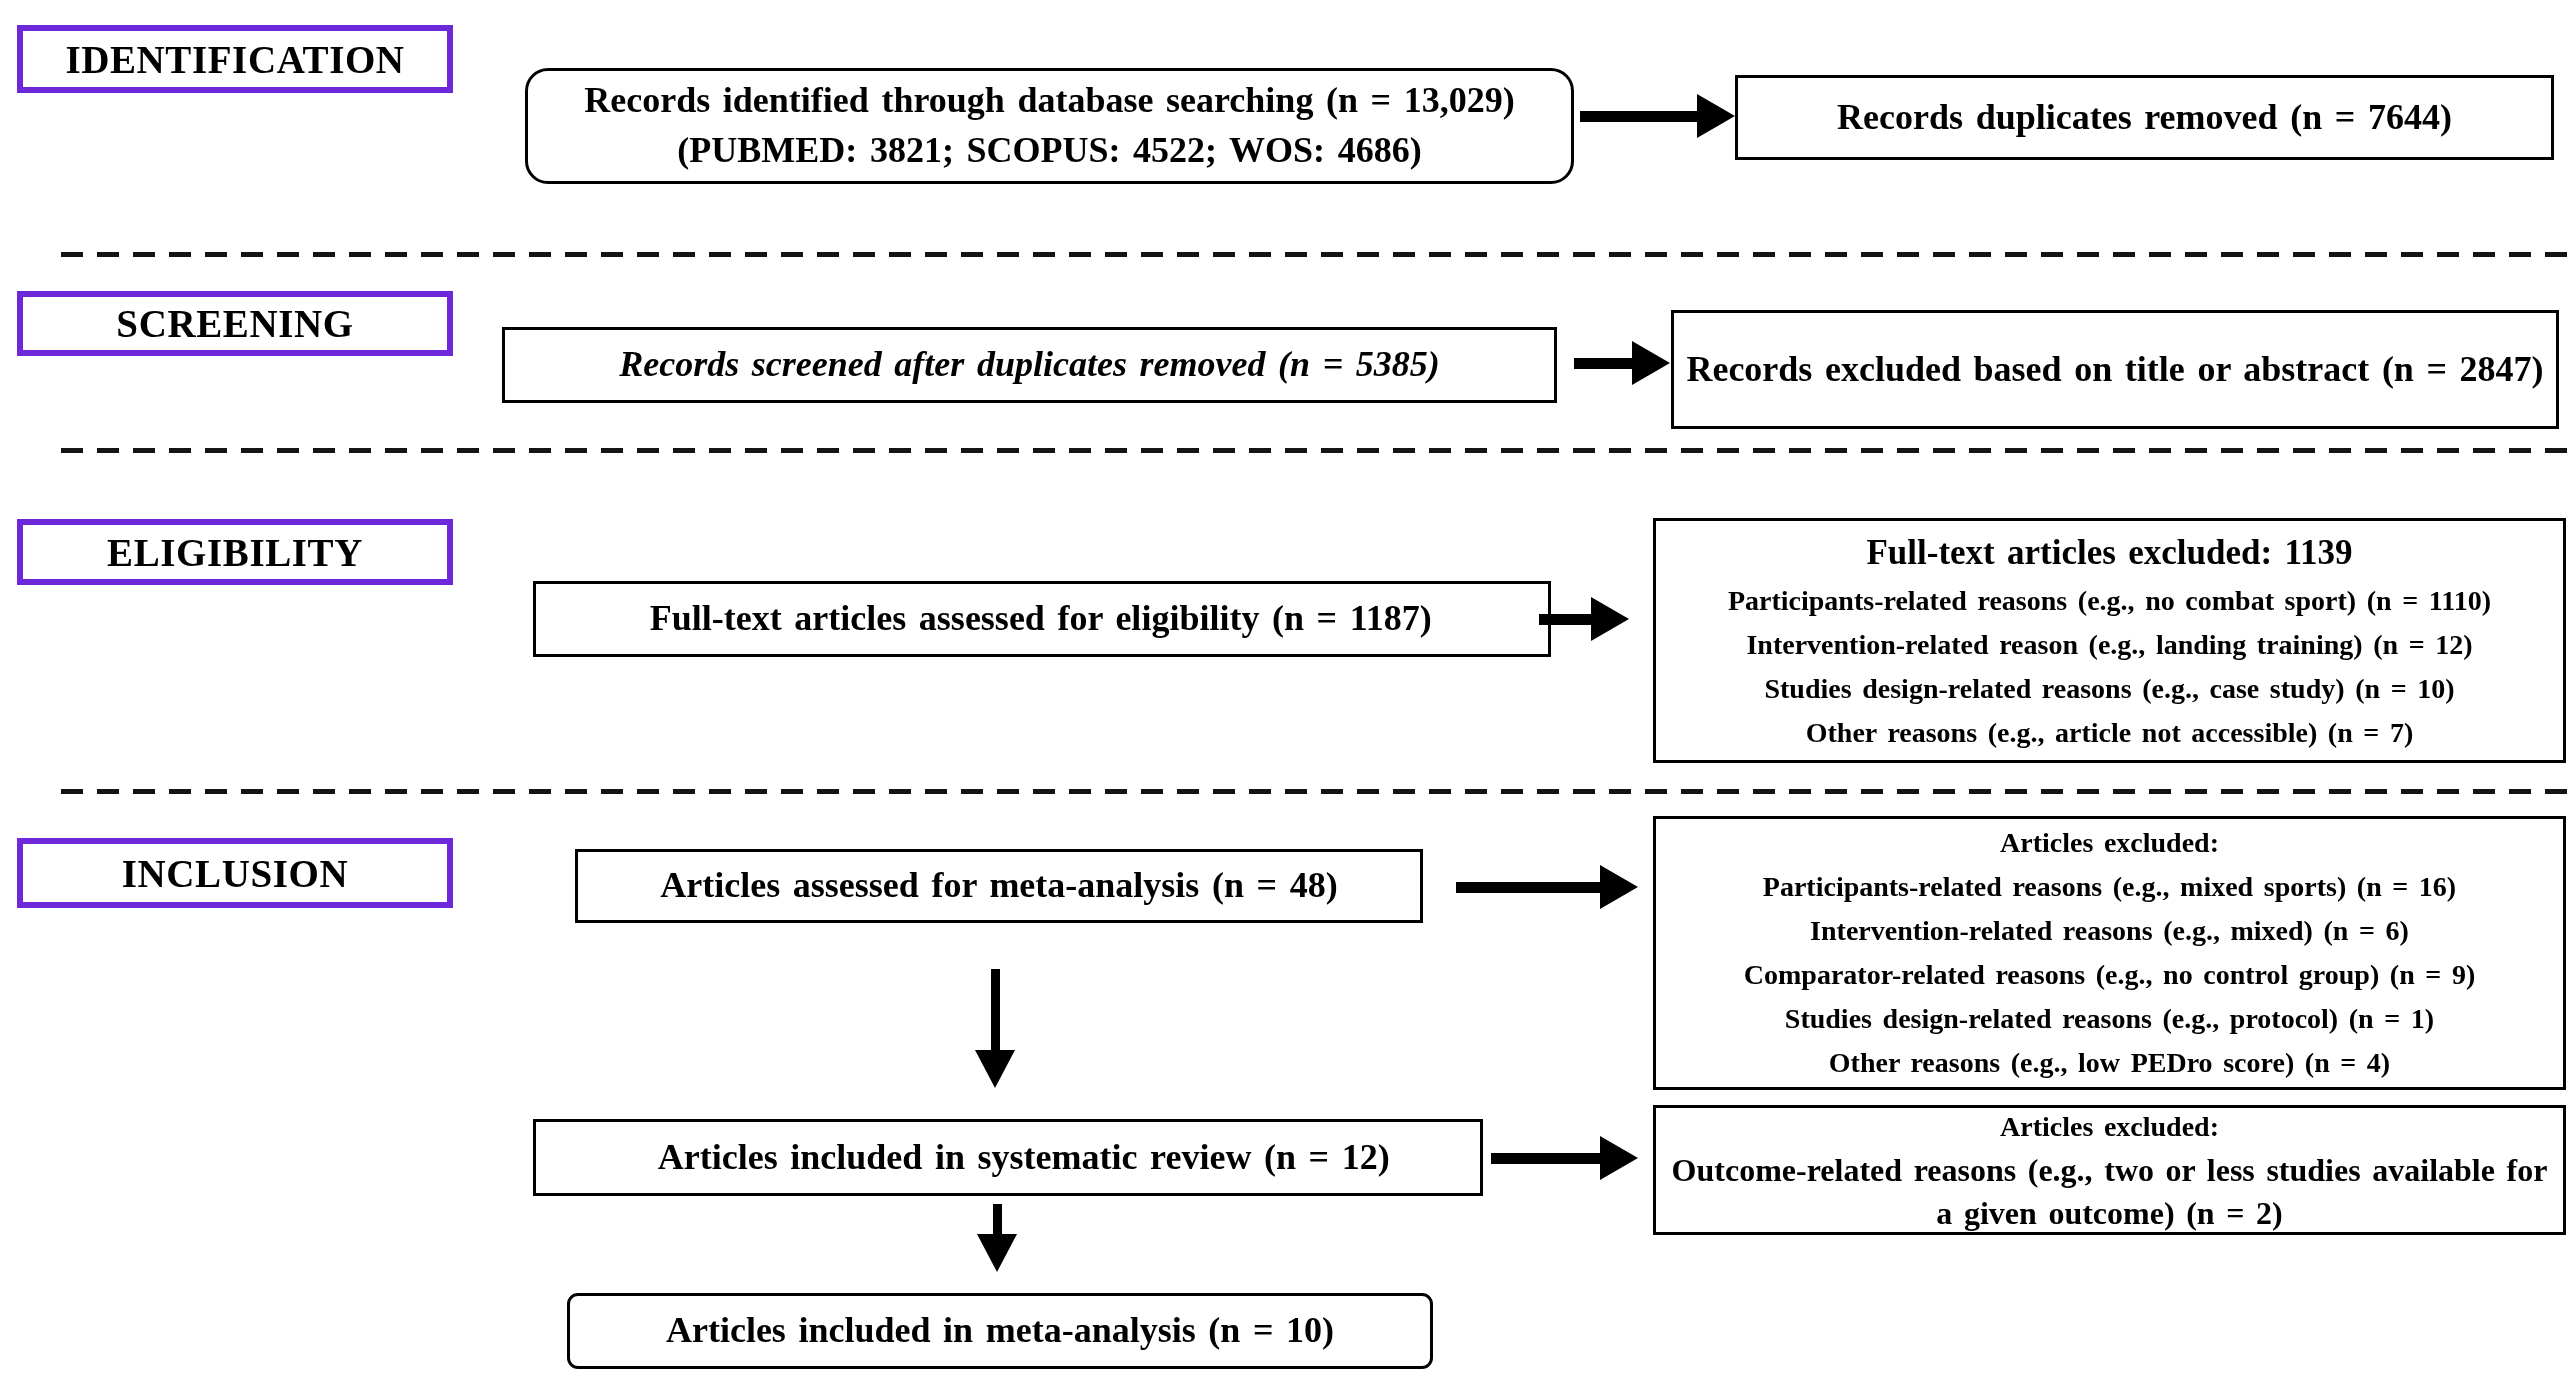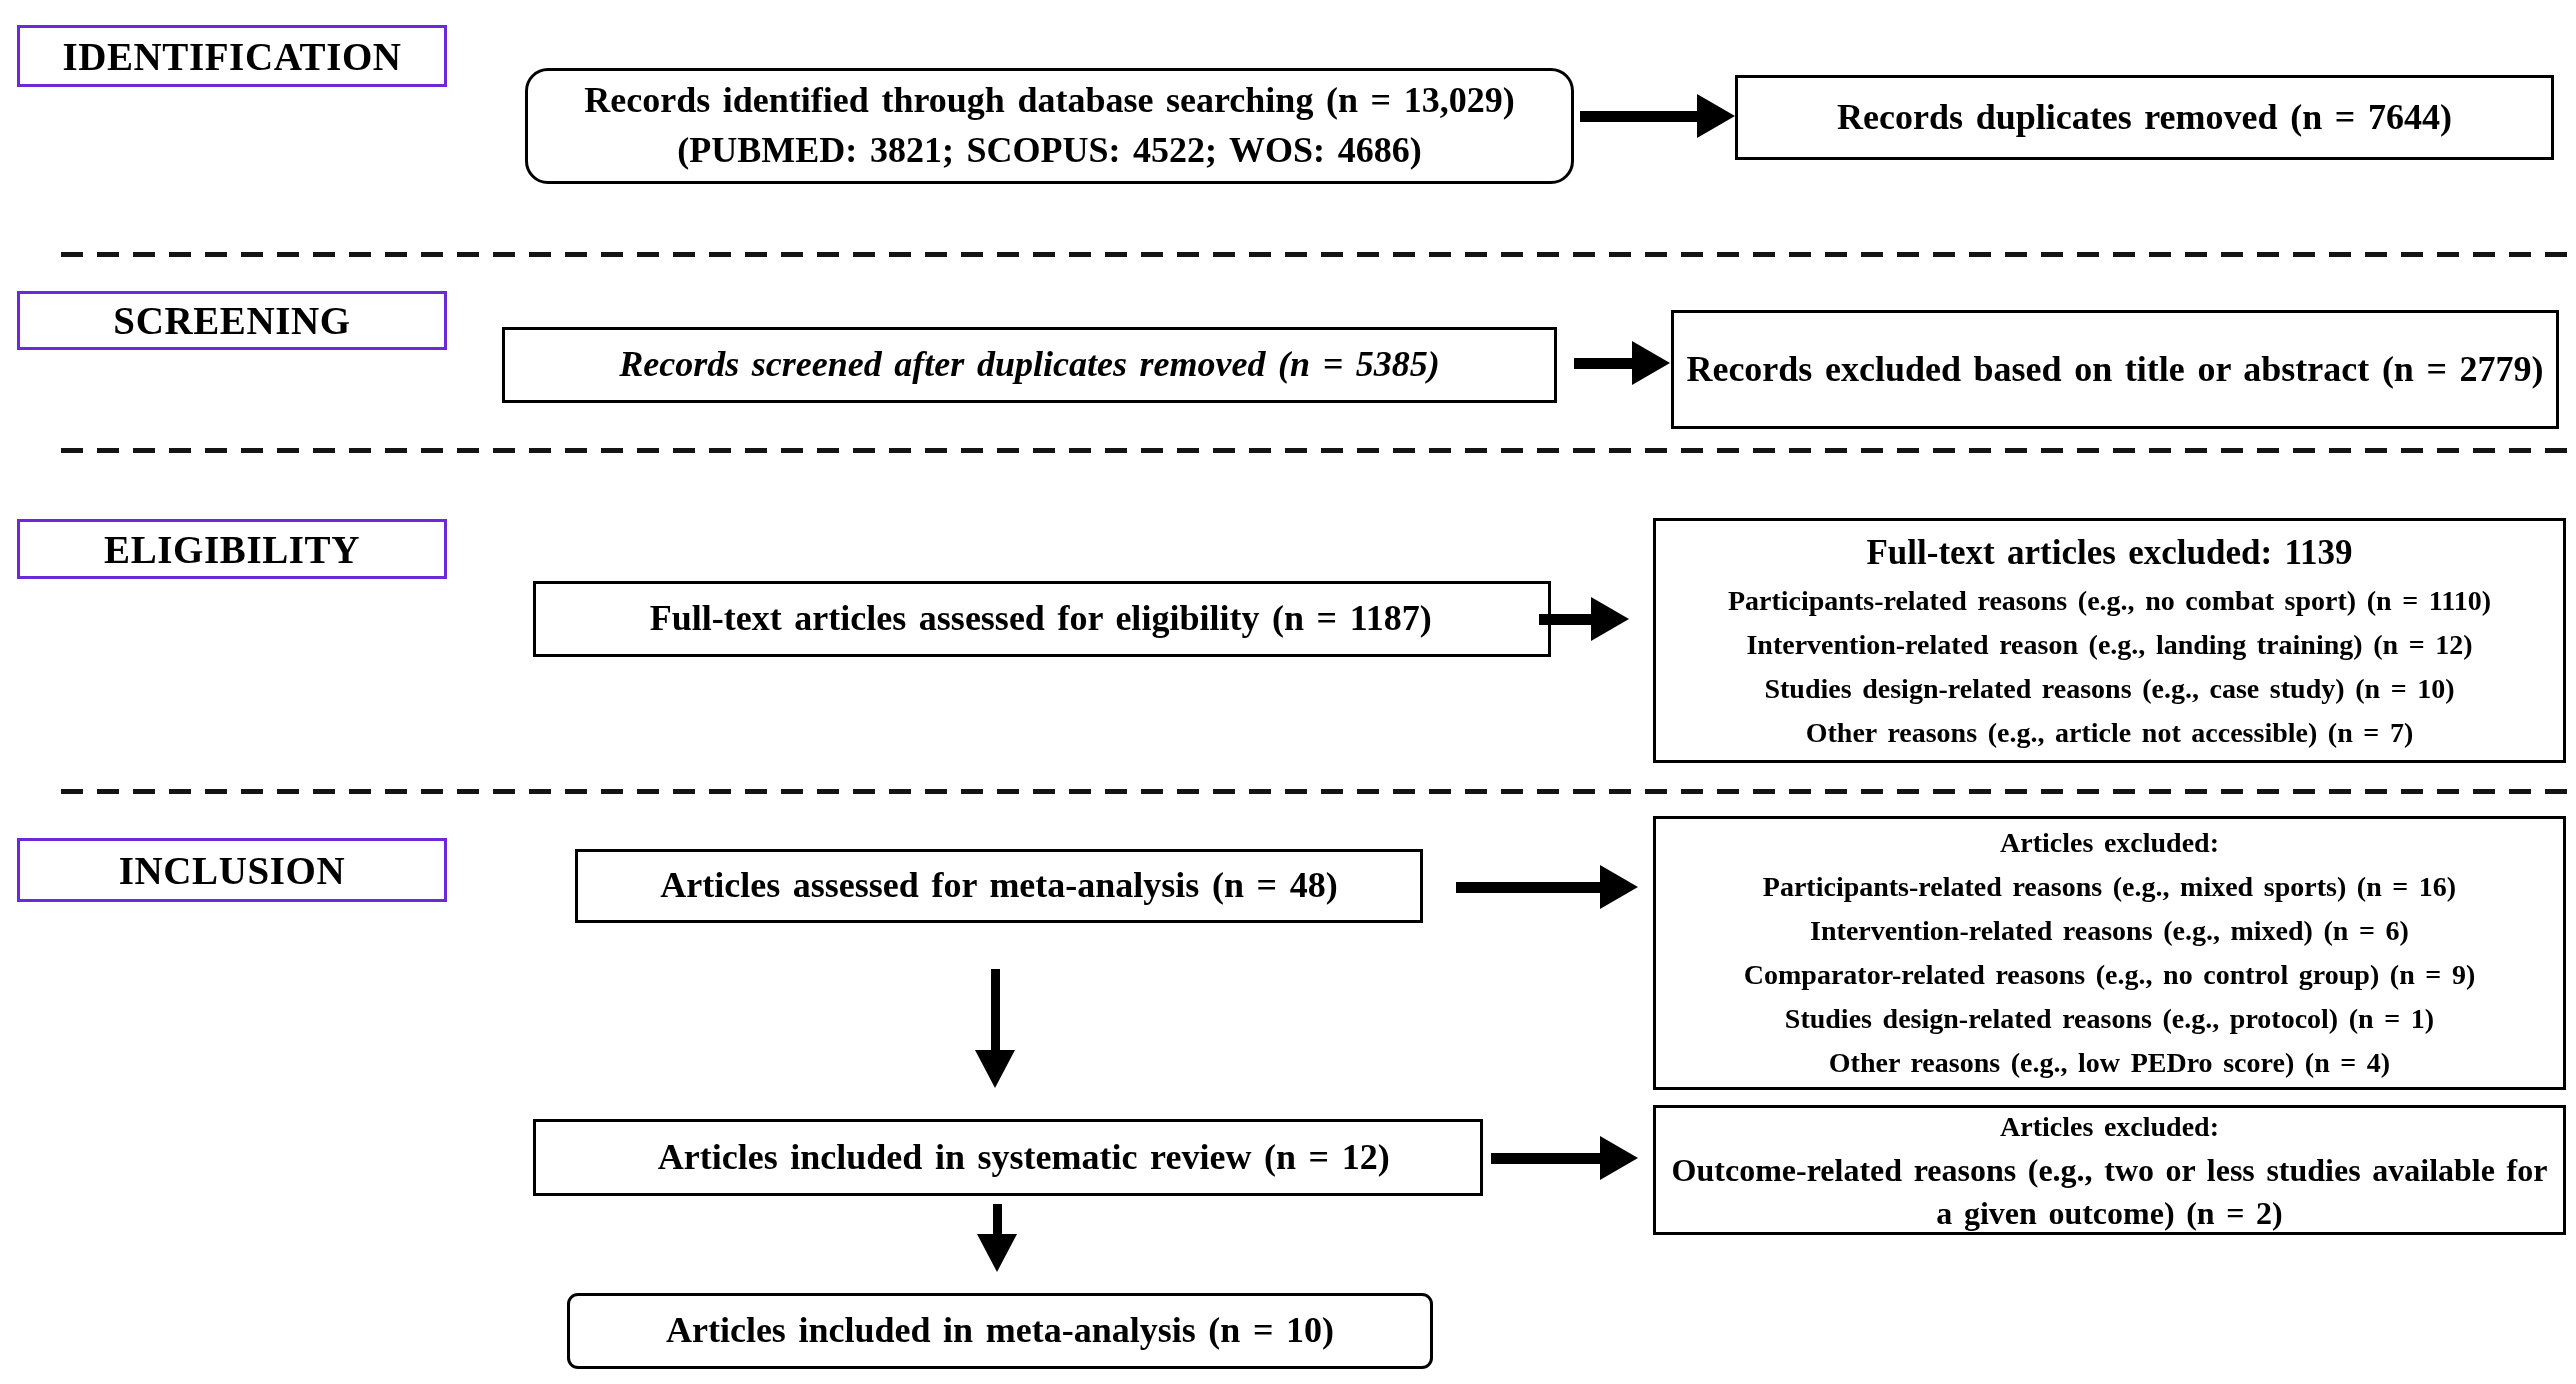--- a/index.html
+++ b/index.html
@@ -12,21 +12,21 @@
     width: 2576px;
     height: 1385px;
     background: #ffffff;
     color: #000000;
     font-family: "Liberation Serif", "DejaVu Serif", serif;
     font-weight: bold;
     overflow: hidden;
   }
   .stage-label {
     position: absolute;
-    border: 3px solid #6d28d9;
+    border: 6px solid #6d28d9;
     background: #fff;
     display: flex;
     align-items: center;
     justify-content: center;
     font-size: 39px;
     letter-spacing: 0.6px;
     text-align: center;
   }
   .flow-box {
     position: absolute;
@@ -121,21 +121,21 @@
 
   <div class="dashed-divider" style="left:61px; top:252px; width:2506px;"></div>
 
   <div class="flow-box" style="left:502px; top:327px; width:1055px; height:76px;font-style:italic;">Records screened after duplicates removed (n = 5385)</div>
 
   <div class="right-arrow" style="left:1574px; top:340px; width:96px;">
     <div class="shaft"></div>
     <div class="head"></div>
   </div>
 
-  <div class="flow-box" style="left:1671px; top:310px; width:888px; height:119px; line-height:1.45;">Records excluded based on title or abstract (n = 2779)</div>
+  <div class="flow-box" style="left:1671px; top:310px; width:888px; height:119px; line-height:1.45;">Records excluded based on title or abstract (n = 2847)</div>
 
   <div class="dashed-divider" style="left:61px; top:448px; width:2506px;"></div>
 
   <div class="flow-box" style="left:533px; top:581px; width:1018px; height:76px;padding-left:6px;">Full-text articles assessed for eligibility (n = 1187)</div>
 
   <div class="right-arrow" style="left:1539px; top:596px; width:90px;">
     <div class="shaft"></div>
     <div class="head"></div>
   </div>
 

